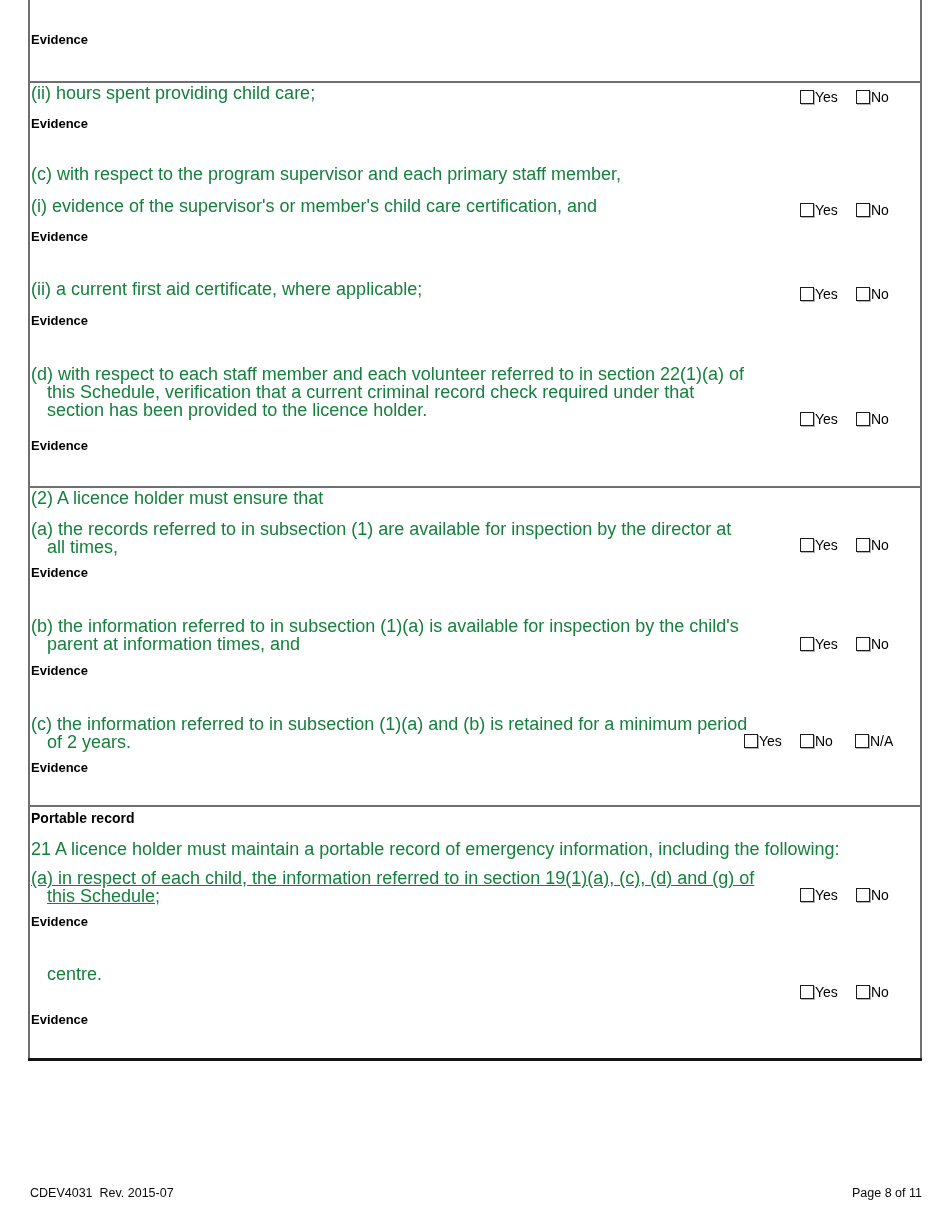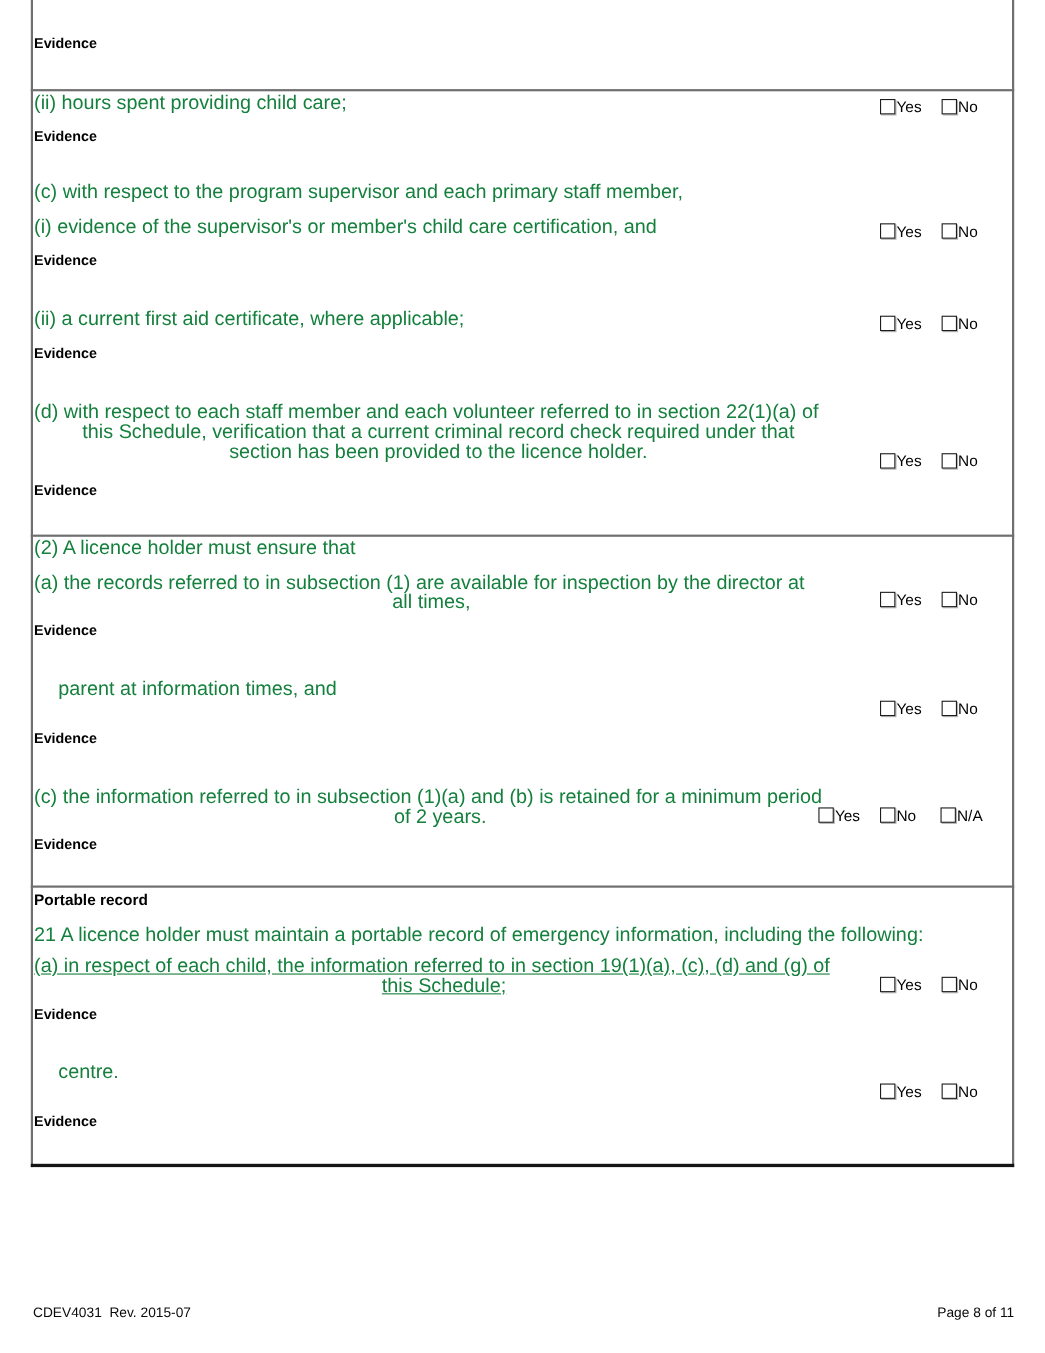--- a/index.html
+++ b/index.html
@@ -2,21 +2,21 @@
 <html><head>
 <meta charset="utf-8">
 <style>
   html,body{margin:0;padding:0;background:#fff;}
   body{width:950px;height:1230px;position:relative;font-family:"Liberation Sans",sans-serif;color:#000;}
   .vline{position:absolute;width:2px;background:#6f6f6f;}
   .hline{position:absolute;height:2px;background:#6f6f6f;}
   .hline-bottom{position:absolute;height:3px;background:#141414;}
   .q{position:absolute;font-size:18px;line-height:18px;color:#15803d;white-space:nowrap;}
   .q .line{white-space:nowrap;}
-  .q .cont{padding-left:22px;text-align:center;}
+  .q .cont{padding-left:16px;}
   .evidence{position:absolute;}
   .evlabel{font-size:13px;font-weight:bold;line-height:16px;white-space:nowrap;}
   .evinput{width:840px;height:26px;}
   .opt{position:absolute;display:inline-flex;align-items:center;gap:1px;height:14px;font-size:14px;line-height:14px;}
   .cb{width:14px;height:14px;box-sizing:border-box;border:1.7px solid #1c1c1c;background:#fff;box-shadow:1px 1px 0 #b3b3b3;}
   .footer{position:absolute;font-size:12.5px;line-height:15px;color:#0a0a0a;white-space:pre;}
   .footer.right{text-align:right;}
 </style>
 </head>
 <body>
@@ -108,20 +108,21 @@
 <div class="opt" style="left:856px;top:538px;">
   <span class="cb"></span>
   <span>No</span>
 </div>
 <div class="evidence" style="left:31px;top:565px;">
   <div class="evlabel">Evidence</div>
   <div class="evinput"></div>
 </div>
 
 <div class="q" style="left:31px;top:617px;">
+  <div class="line">(b) the information referred to in subsection (1)(a) is available for inspection by the child's</div>
   <div class="line cont">parent at information times, and</div>
 </div>
 <div class="opt" style="left:800px;top:637px;">
   <span class="cb"></span>
   <span>Yes</span>
 </div>
 <div class="opt" style="left:856px;top:637px;">
   <span class="cb"></span>
   <span>No</span>
 </div>

